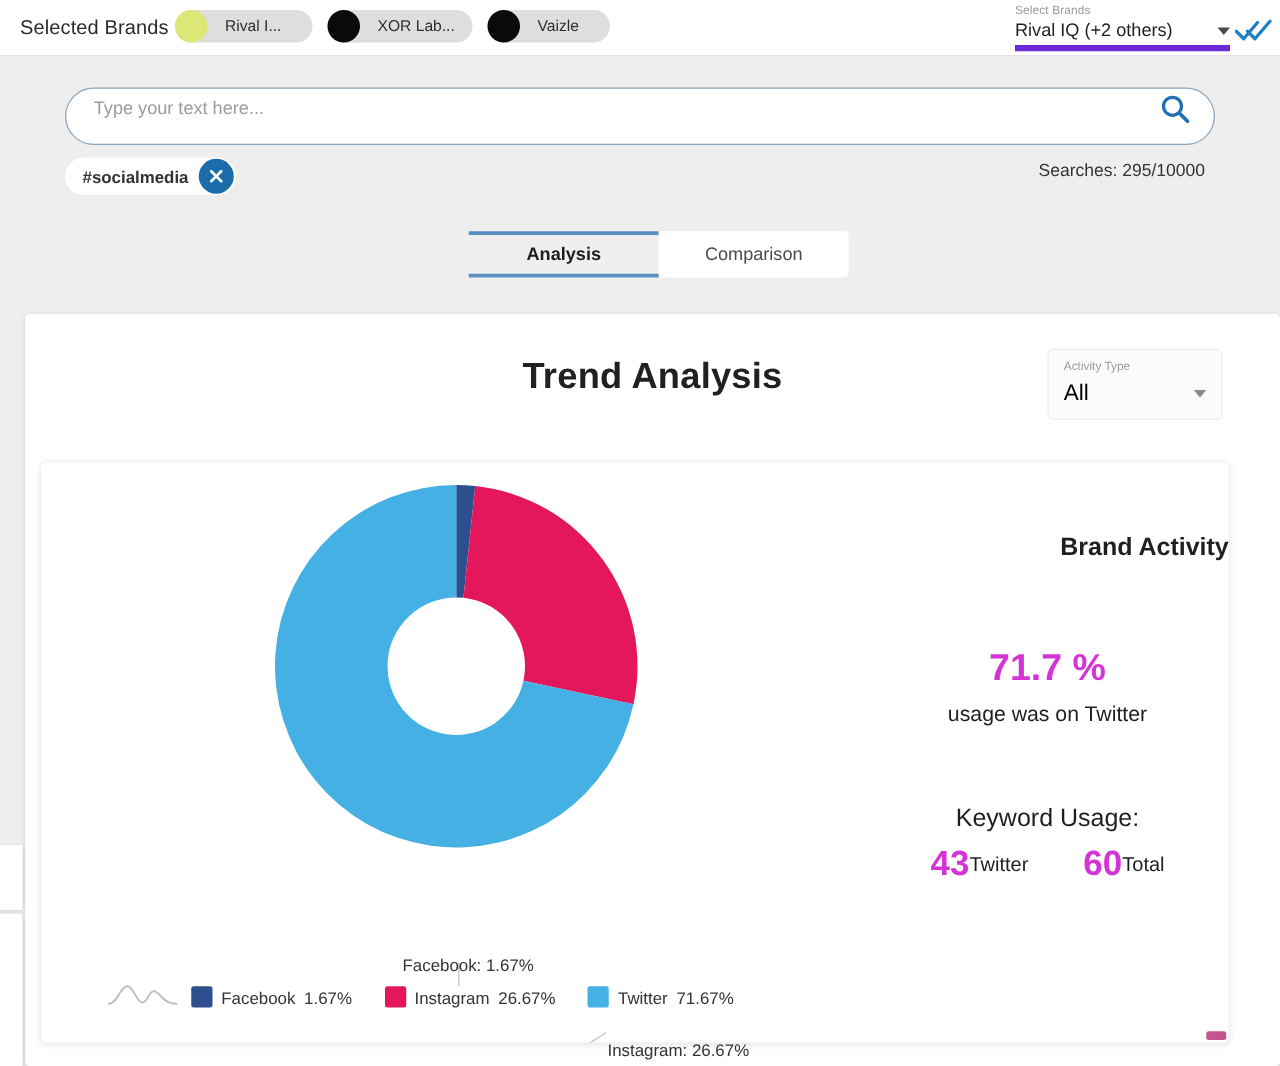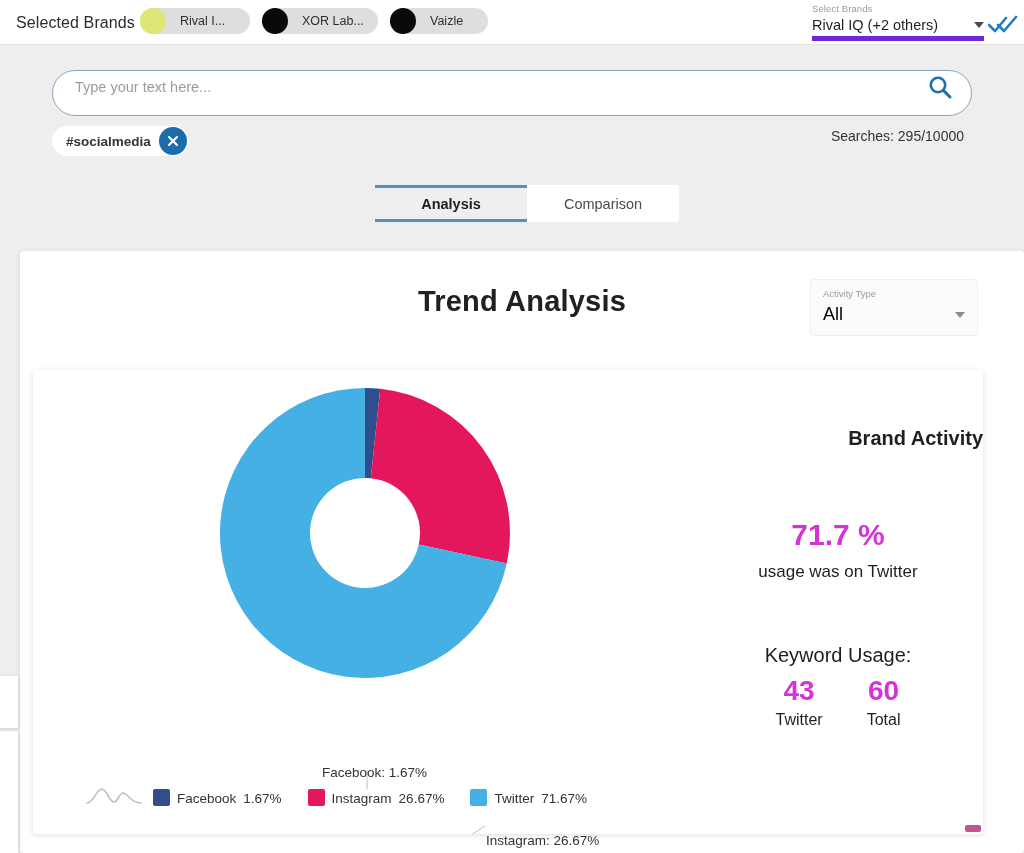--- a/index.html
+++ b/index.html
@@ -203,21 +203,21 @@
     font-size: 29px;
     font-weight: bold;
     color: #212121;
     letter-spacing: .2px;
   }
 
   
   .activity-select {
     position: absolute;
     right: 46px; top: 28px;
-    width: 168px; height: 57px;
+    width: 140px; height: 57px;
     background: #fbfbfb;
     border: 1px solid #eeeeee;
     border-radius: 4px;
     padding: 8px 12px 0 12px;
   }
   .as-label { font-size: 9.5px; color: #9b9b9b; }
   .as-row {
     display: flex;
     align-items: center;
     justify-content: space-between;
@@ -295,21 +295,21 @@
     margin-top: 62px;
     font-size: 20px;
     color: #1f1f1f;
   }
   .kw-row {
     margin-top: 8px;
     display: flex;
     justify-content: center;
     gap: 44px;
   }
-  .kw-col { display: flex; flex-direction: column; align-items: center; }
+  .kw-col { display: flex; flex-direction: row; align-items: center; }
   .kw-num {
     font-size: 28px;
     font-weight: bold;
     color: #d633d6;
   }
   .kw-lbl {
     font-size: 16px;
     color: #1f1f1f;
     margin-top: 4px;
   }

